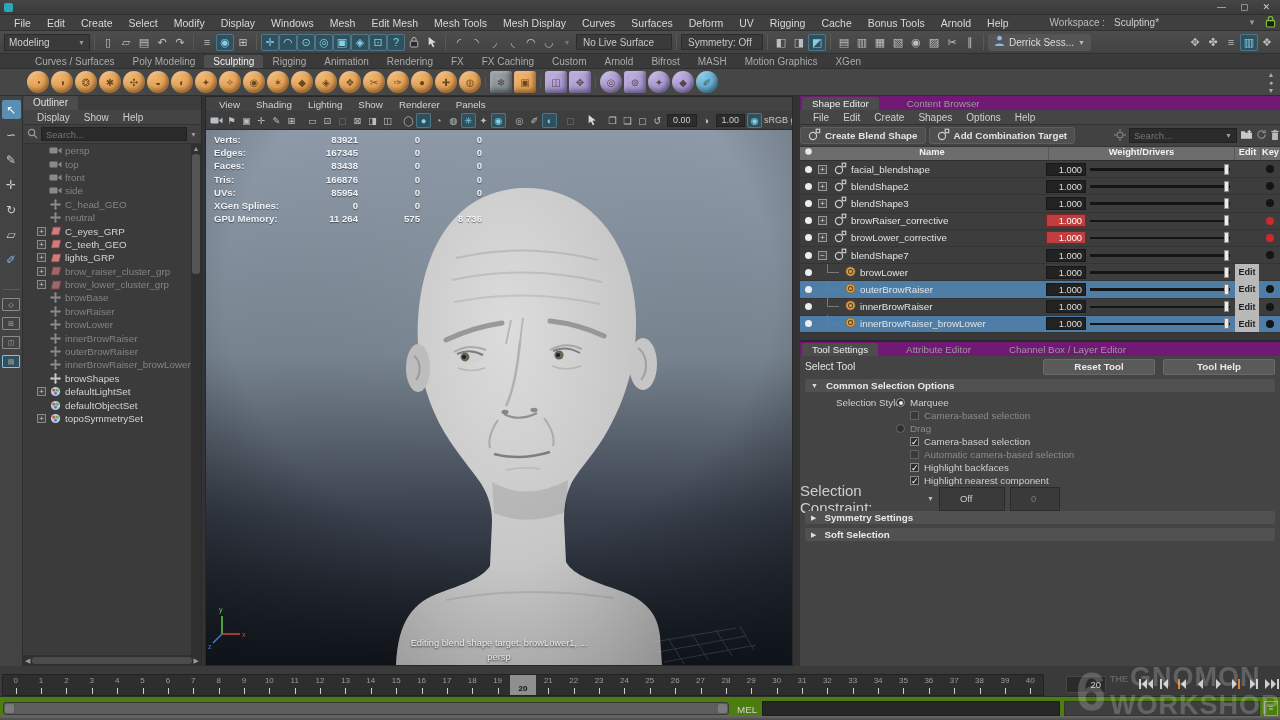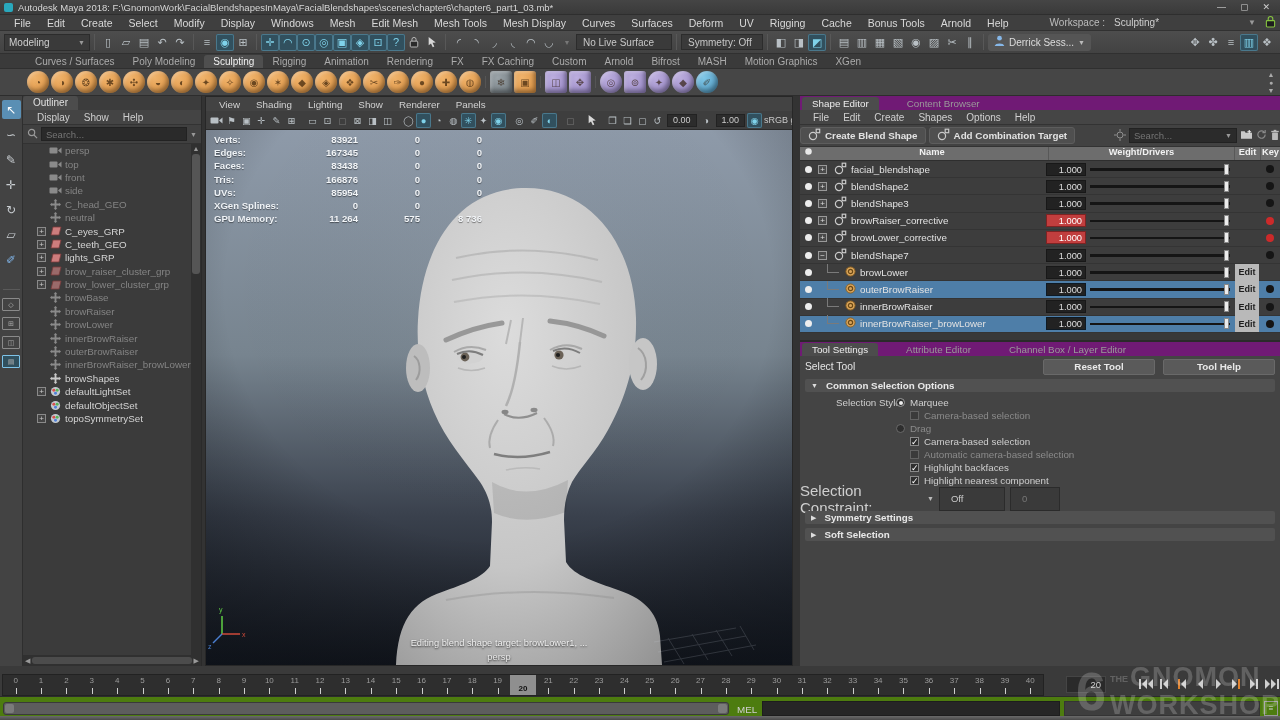--- a/index.html
+++ b/index.html
@@ -131,21 +131,21 @@
 .ts-optrow{height:13px;display:flex;align-items:center;gap:5px}
 .ts-optrow .lbl{font-size:9.8px;color:#cfcfcf}
 .ts-optrow.dim .lbl{color:#8b8b8b}
 .rb{width:9px;height:9px;border-radius:50%;border:1px solid #9a9a9a;background:#2e2e2e;position:relative;flex:0 0 9px}
 .rb.on::after{content:"";position:absolute;left:1.5px;top:1.5px;width:4px;height:4px;border-radius:50%;background:#ededed}
 .rb.dim{border-color:#6a6a6a}
 .cb{width:9px;height:9px;border:1px solid #8a8a8a;background:#2e2e2e;color:#fff;font-size:9px;line-height:8px;text-align:center;flex:0 0 9px}
 .cb.dim{border-color:#626262;background:#3a3a3a}
 .ts-style-label{position:absolute;font-size:9.8px;color:#cfcfcf}
 .ts-constraint{height:17px;display:flex;align-items:center;gap:5px;margin-top:3px}
-.ts-cbox{width:66px;height:24px;background:#3a3a3a;border:1px solid #2b2b2b;color:#ccc;font-size:9.5px;display:flex;align-items:center;padding:0 11px}
+.ts-cbox{width:66px;height:24px;background:#3a3a3a;border:1px solid #2b2b2b;color:#ccc;font-size:9.5px;display:flex;align-items:center;padding:0 20px}
 .ts-cbox.dim{color:#777;width:50px}
 
 .timerow{left:0;top:666px;width:1280px;height:30px;background:#3a3a3a}
 .ruler{position:absolute;left:2px;top:8px;width:1042px;height:22px;background:#2e2e2e;border:1px solid #222}
 .fcell{position:absolute;top:0;height:20px}
 .fcell .fnum{display:block;text-align:center;font-size:8px;color:#9a9a9a;margin-top:1px}
 .fcell .ftick{position:absolute;left:50%;bottom:1px;width:1px;height:6px;background:#cfcfcf}
 .fcell.cur{background:#8f8f8f}
 .fcell.cur .fnum{color:#111;font-weight:bold;margin-top:9px}
 .framefield{position:absolute;left:1066px;top:10px;width:40px;height:17px;background:#2a2a2a;border:1px solid #454545;color:#d0d0d0;font-size:9.5px;display:flex;align-items:center;justify-content:flex-end;padding:0 4px}
@@ -172,21 +172,20 @@
 .wm-the{font-size:9px;letter-spacing:0;margin-right:2px;vertical-align:middle;color:rgba(255,255,255,0.20)}
 input{outline:none}
 </style>
 </head>
 <body>
 
 <div class="app">
 
   <div class="titlebar abs">
     <span class="maya-logo"></span>
-    <span class="titletext">Autodesk Maya 2018: F:\GnomonWork\FacialBlendshapesInMaya\FacialBlendshapes\scenes\chapter6\chapter6_part1_03.mb*</span>
     <span class="winbtns">
       <span>—</span>
       <span>▢</span>
       <span>✕</span>
     </span>
   </div>
 
   <div class="menubar abs">
     <span id="menuItems" style="display:flex">
         <span class="mitem">File</span>

